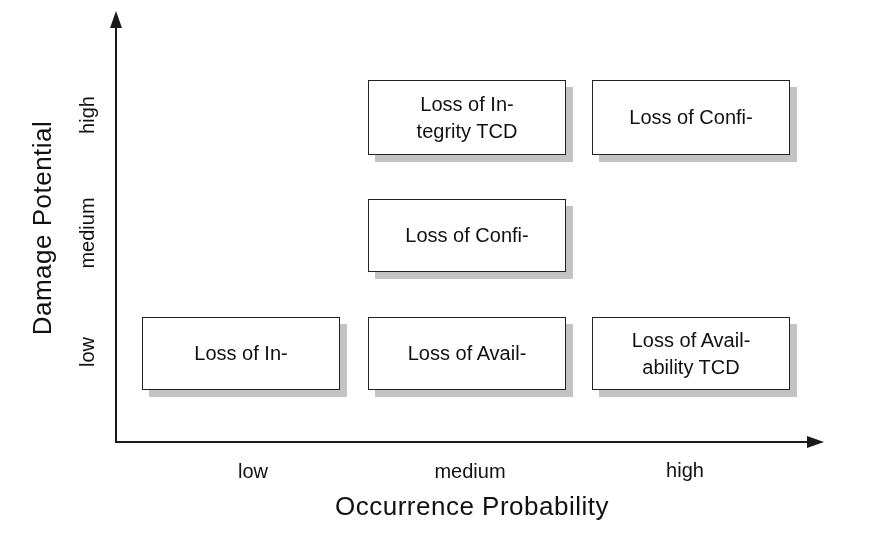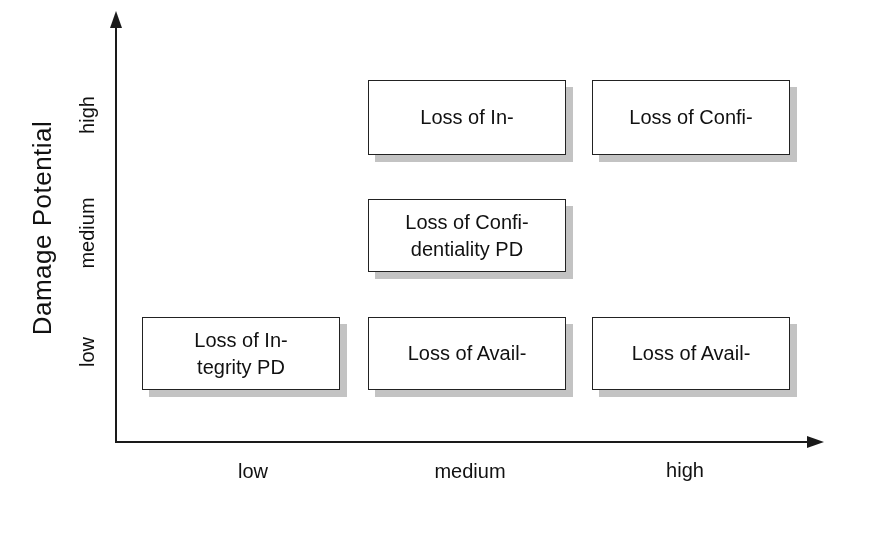--- a/index.html
+++ b/index.html
@@ -112,35 +112,36 @@
   <div class="arrow-right"></div>
 
   <div class="centered rot axis-title y-title">Damage Potential</div>
   <div class="centered rot tick yt-high">high</div>
   <div class="centered rot tick yt-med">medium</div>
   <div class="centered rot tick yt-low">low</div>
 
   <div class="centered tick xt-low">low</div>
   <div class="centered tick xt-med">medium</div>
   <div class="centered tick xt-high">high</div>
+  <div class="centered axis-title x-title">Occurrence Probability</div>
 
   <div class="node n-int-tcd">
     <span>Loss of In-</span>
+    <span>tegrity TCD</span>
   </div>
   <div class="node n-conf-tcd">
     <span>Loss of Confi-</span>
   </div>
   <div class="node n-conf-pd">
     <span>Loss of Confi-</span>
-    <span>dentiality PD</span>
   </div>
   <div class="node n-int-pd">
     <span>Loss of In-</span>
-    <span>tegrity PD</span>
   </div>
   <div class="node n-avail-pd">
     <span>Loss of Avail-</span>
   </div>
   <div class="node n-avail-tcd">
     <span>Loss of Avail-</span>
+    <span>ability TCD</span>
   </div>
 
 </div>
 
 </body></html>

